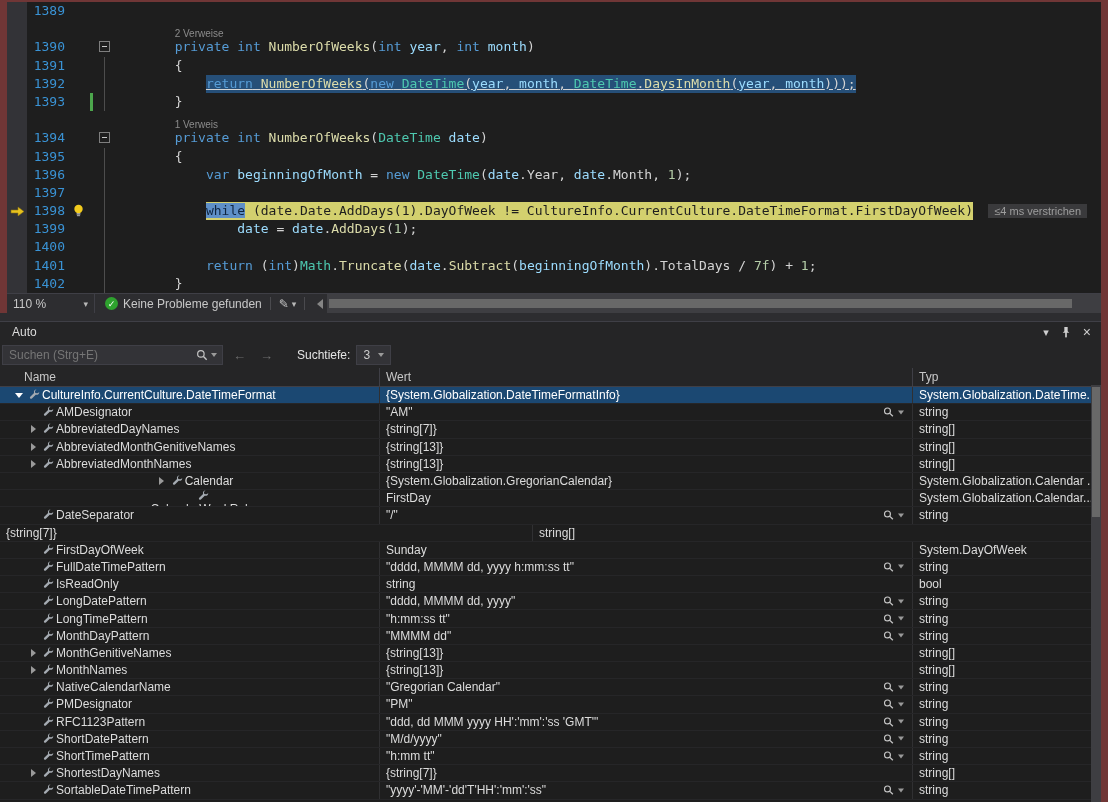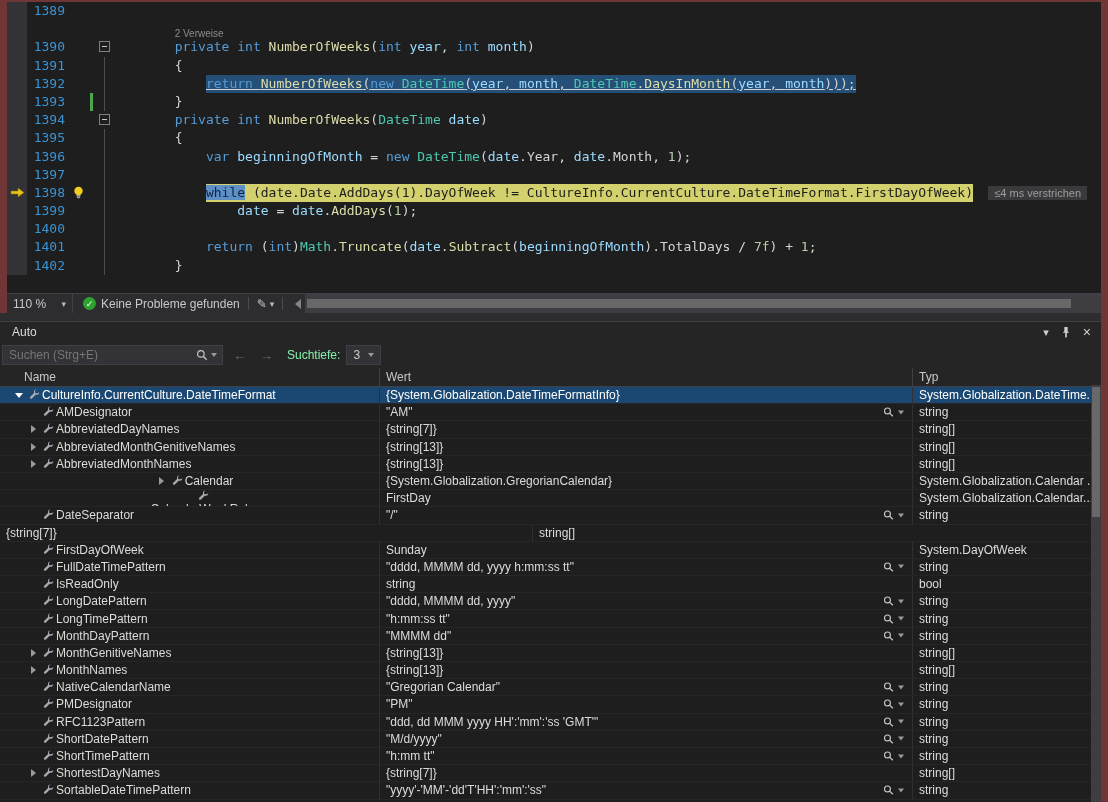--- a/index.html
+++ b/index.html
@@ -30,21 +30,21 @@
   .tk-n{color:#B5CEA8;}
   .sel-range{display:inline-block;background:#264F78;text-decoration:underline;}
   .cur-line{display:inline-block;background:#D3D06E;}
   .tk-d{color:#1E1E1E;}
   .tk-w{background:#5E8FC7;color:#0E2440;}
   .codelens{display:inline-block;color:#8C8C8C;font:10px "Liberation Sans",sans-serif;position:relative;top:4px;}
   .perf-tip{position:absolute;right:14px;top:2px;font:11px "Liberation Sans",sans-serif;color:#9D9D9D;background:#3A3A3C;padding:0 6px;height:14px;line-height:14px;}
 
   
   #status{position:absolute;top:293px;left:0;width:1101px;height:20px;background:#2D2D30;border-top:1px solid #3F3F46;box-sizing:border-box;display:flex;align-items:center;padding-left:7px;font-size:12px;color:#C8C8C8;}
-  .zoom-box{width:66px;height:100%;display:flex;align-items:center;justify-content:space-between;padding:0 6px;border-right:1px solid #3F3F46;box-sizing:border-box;cursor:default;}
+  .zoom-box{width:88px;height:100%;display:flex;align-items:center;justify-content:space-between;padding:0 6px;border-right:1px solid #3F3F46;box-sizing:border-box;cursor:default;}
   .chev{font-size:9px;color:#B8B8B8;}
   .check-circle{width:13px;height:13px;border-radius:50%;background:#2EA22E;color:#fff;display:flex;align-items:center;justify-content:center;margin:0 5px 0 10px;flex:none;}
   .check-circle::before{content:"✓";font-size:9px;}
   .sb-sep{width:1px;height:13px;background:#4A4A4E;margin:0 8px;}
   .pen-icon::before{content:"✎";color:#C8C8C8;font-size:12px;}
   .left-tri{width:0;height:0;border-top:5px solid transparent;border-bottom:5px solid transparent;border-right:6px solid #858585;margin:0 4px;}
   .hscroll{flex:1;height:100%;background:#3E3E42;position:relative;margin-right:0;}
   .hscroll-thumb{position:absolute;left:2px;top:5px;height:9px;width:96%;background:#686868;}
 
   
@@ -53,21 +53,21 @@
   .autos-titlebar{height:20px;display:flex;align-items:center;padding:0 10px 0 12px;color:#DCDCDC;font-size:12px;}
   .autos-titlebar .spacer{flex:1;}
   .tb-icon{margin-left:12px;color:#CFCFCF;font-size:11px;cursor:default;display:inline-flex;align-items:center;}
   .close-x{font-size:14px;line-height:14px;}
   .autos-toolbar{height:26px;display:flex;align-items:center;padding-left:2px;gap:6px;}
   .search-box{width:221px;height:20px;background:#333337;border:1px solid #3F3F46;box-sizing:border-box;display:flex;align-items:center;}
   .search-box input{flex:1;background:transparent;border:none;outline:none;color:#BBBBBB;font-size:12px;padding:0 0 0 6px;font-family:"Liberation Sans",sans-serif;}
   .search-icons{display:flex;align-items:center;gap:3px;padding-right:5px;}
   .mchev{width:0;height:0;border-left:3px solid transparent;border-right:3px solid transparent;border-top:4px solid #9A9A9A;display:inline-block;}
   .nav-arrow{color:#6E6E6E;font-size:13px;padding:0 4px;}
-  .depth-label{color:#86efac;font-size:12px;margin-left:4px;text-align:right;}
+  .depth-label{color:#e5e5e5;font-size:12px;margin-left:14px;text-align:right;}
   .depth-combo{height:20px;background:#333337;border:1px solid #3F3F46;box-sizing:border-box;display:flex;align-items:center;gap:8px;padding:0 6px;color:#CCCCCC;font-size:12px;}
 
   .autos-header{height:18px;display:flex;background:#252526;border-bottom:1px solid #3F3F46;color:#C8C8C8;font-size:12px;align-items:center;}
   .h-name{width:380px;padding-left:24px;box-sizing:border-box;border-right:1px solid #3F3F46;height:100%;display:flex;align-items:center;}
   .h-wert{width:533px;padding-left:6px;box-sizing:border-box;border-right:1px solid #3F3F46;height:100%;display:flex;align-items:center;}
   .h-typ{flex:1;padding-left:6px;display:flex;align-items:center;height:100%;}
 
   #autos-body{position:relative;height:418px;overflow:hidden;background:#1E1E1E;}
   .a-row{display:flex;height:17.2px;box-sizing:border-box;border-bottom:1px solid #262628;color:#DCDCDC;font-size:12px;align-items:center;background:#1E1E1E;}
   .a-row.selected{background:#1B4872;color:#FFFFFF;}
@@ -89,20 +89,21 @@
 <div class="accent-left"></div>
 <div class="accent-right"></div>
 
 <div id="editor">
     <div class="code-row"><div class="bp-margin"></div><div class="line-num">1389</div><div class="bulb-col"></div><div class="chg-col"></div><div class="fold-col"></div><div class="code-content"><span class="tok-wrap" style="margin-left: 0px;"></span></div></div>
     <div class="code-row"><div class="bp-margin"></div><div class="line-num"></div><div class="bulb-col"></div><div class="chg-col"></div><div class="fold-col"></div><div class="code-content"><span class="codelens" style="margin-left: 62.64px;">2 Verweise</span></div></div>
     <div class="code-row"><div class="bp-margin"></div><div class="line-num">1390</div><div class="bulb-col"></div><div class="chg-col"></div><div class="fold-col"><div class="fold-box"><div class="fold-dash"></div></div></div><div class="code-content"><span class="tok-wrap" style="margin-left: 62.64px;"><span class="tk-k">private</span><span class="tk-p"> </span><span class="tk-k">int</span><span class="tk-p"> </span><span class="tk-m">NumberOfWeeks</span><span class="tk-p">(</span><span class="tk-k">int</span><span class="tk-p"> </span><span class="tk-i">year</span><span class="tk-p">, </span><span class="tk-k">int</span><span class="tk-p"> </span><span class="tk-i">month</span><span class="tk-p">)</span></span></div></div>
     <div class="code-row"><div class="bp-margin"></div><div class="line-num">1391</div><div class="bulb-col"></div><div class="chg-col"></div><div class="fold-col"><div class="fold-guide"></div></div><div class="code-content"><span class="tok-wrap" style="margin-left: 62.64px;"><span class="tk-p">{</span></span></div></div>
     <div class="code-row"><div class="bp-margin"></div><div class="line-num">1392</div><div class="bulb-col"></div><div class="chg-col"></div><div class="fold-col"><div class="fold-guide"></div></div><div class="code-content"><span class="sel-range" style="margin-left: 93.96px;"><span class="tk-k">return</span><span class="tk-p"> </span><span class="tk-m">NumberOfWeeks</span><span class="tk-p">(</span><span class="tk-k">new</span><span class="tk-p"> </span><span class="tk-t">DateTime</span><span class="tk-p">(</span><span class="tk-i">year</span><span class="tk-p">, </span><span class="tk-i">month</span><span class="tk-p">, </span><span class="tk-t">DateTime</span><span class="tk-p">.</span><span class="tk-m">DaysInMonth</span><span class="tk-p">(</span><span class="tk-i">year</span><span class="tk-p">, </span><span class="tk-i">month</span><span class="tk-p">)));</span></span></div></div>
     <div class="code-row"><div class="bp-margin"></div><div class="line-num">1393</div><div class="bulb-col"></div><div class="chg-col"><div class="chg-bar"></div></div><div class="fold-col"><div class="fold-guide"></div></div><div class="code-content"><span class="tok-wrap" style="margin-left: 62.64px;"><span class="tk-p">}</span></span></div></div>
+    <div class="code-row"><div class="bp-margin"></div><div class="line-num"></div><div class="bulb-col"></div><div class="chg-col"></div><div class="fold-col"></div><div class="code-content"><span class="codelens" style="margin-left: 62.64px;">1 Verweis</span></div></div>
     <div class="code-row"><div class="bp-margin"></div><div class="line-num">1394</div><div class="bulb-col"></div><div class="chg-col"></div><div class="fold-col"><div class="fold-box"><div class="fold-dash"></div></div></div><div class="code-content"><span class="tok-wrap" style="margin-left: 62.64px;"><span class="tk-k">private</span><span class="tk-p"> </span><span class="tk-k">int</span><span class="tk-p"> </span><span class="tk-m">NumberOfWeeks</span><span class="tk-p">(</span><span class="tk-t">DateTime</span><span class="tk-p"> </span><span class="tk-i">date</span><span class="tk-p">)</span></span></div></div>
     <div class="code-row"><div class="bp-margin"></div><div class="line-num">1395</div><div class="bulb-col"></div><div class="chg-col"></div><div class="fold-col"><div class="fold-guide"></div></div><div class="code-content"><span class="tok-wrap" style="margin-left: 62.64px;"><span class="tk-p">{</span></span></div></div>
     <div class="code-row"><div class="bp-margin"></div><div class="line-num">1396</div><div class="bulb-col"></div><div class="chg-col"></div><div class="fold-col"><div class="fold-guide"></div></div><div class="code-content"><span class="tok-wrap" style="margin-left: 93.96px;"><span class="tk-k">var</span><span class="tk-p"> </span><span class="tk-i">beginningOfMonth</span><span class="tk-p"> = </span><span class="tk-k">new</span><span class="tk-p"> </span><span class="tk-t">DateTime</span><span class="tk-p">(</span><span class="tk-i">date</span><span class="tk-p">.Year, </span><span class="tk-i">date</span><span class="tk-p">.Month, </span><span class="tk-n">1</span><span class="tk-p">);</span></span></div></div>
     <div class="code-row"><div class="bp-margin"></div><div class="line-num">1397</div><div class="bulb-col"></div><div class="chg-col"></div><div class="fold-col"><div class="fold-guide"></div></div><div class="code-content"><span class="tok-wrap" style="margin-left: 0px;"></span></div></div>
     <div class="code-row"><div class="bp-margin"><svg width="15" height="11" viewBox="0 0 15 11">
           <path d="M1 4 h7 V1 l6 4.5 -6 4.5 V7 H1 z" fill="#E8C21E" stroke="#8a7410" stroke-width="0.6"></path>
         </svg></div><div class="line-num">1398</div><div class="bulb-col"><svg width="11" height="14" viewBox="0 0 11 14">
           <circle cx="5.5" cy="5" r="4.2" fill="#F2CB1D"></circle>
           <rect x="3.6" y="9.2" width="3.8" height="1.4" fill="#BFBFBF"></rect>
           <rect x="3.9" y="11" width="3.2" height="1.2" fill="#9a9a9a"></rect>

